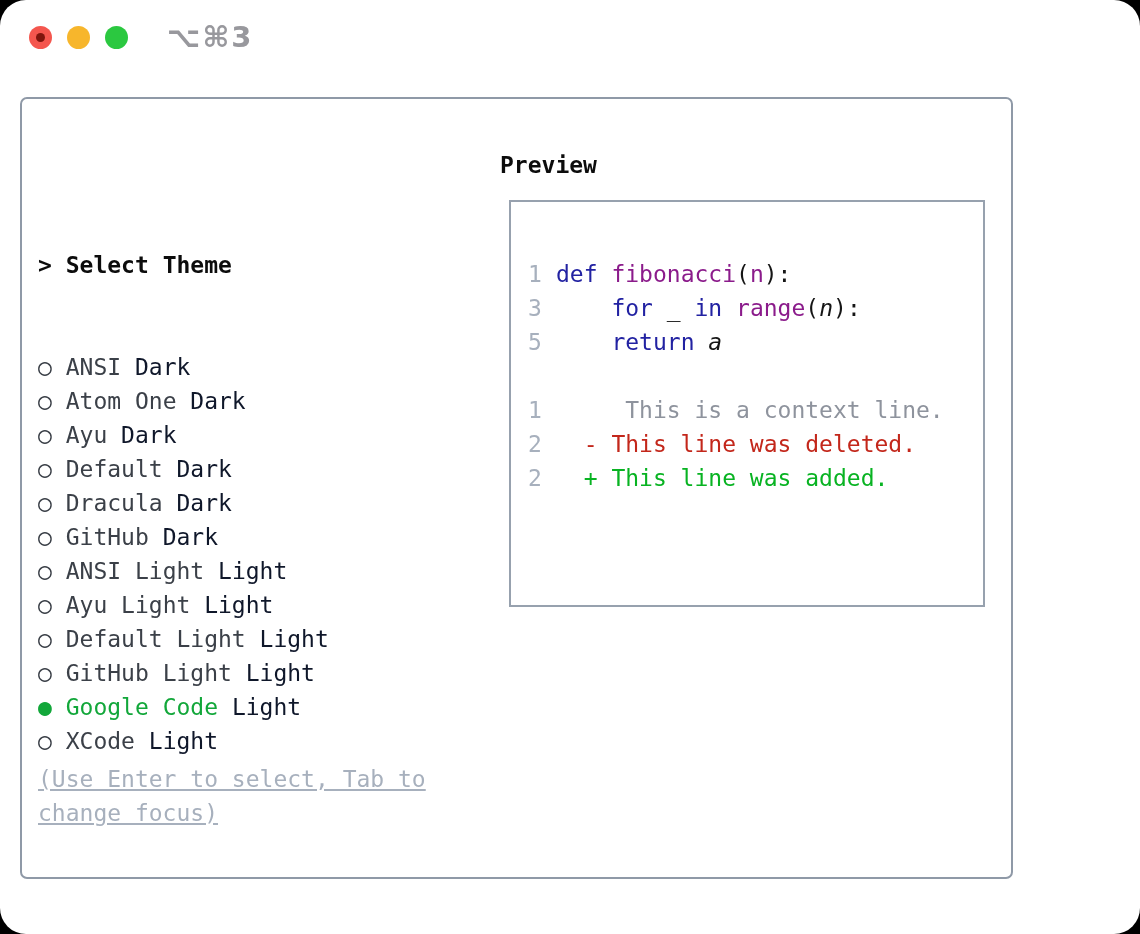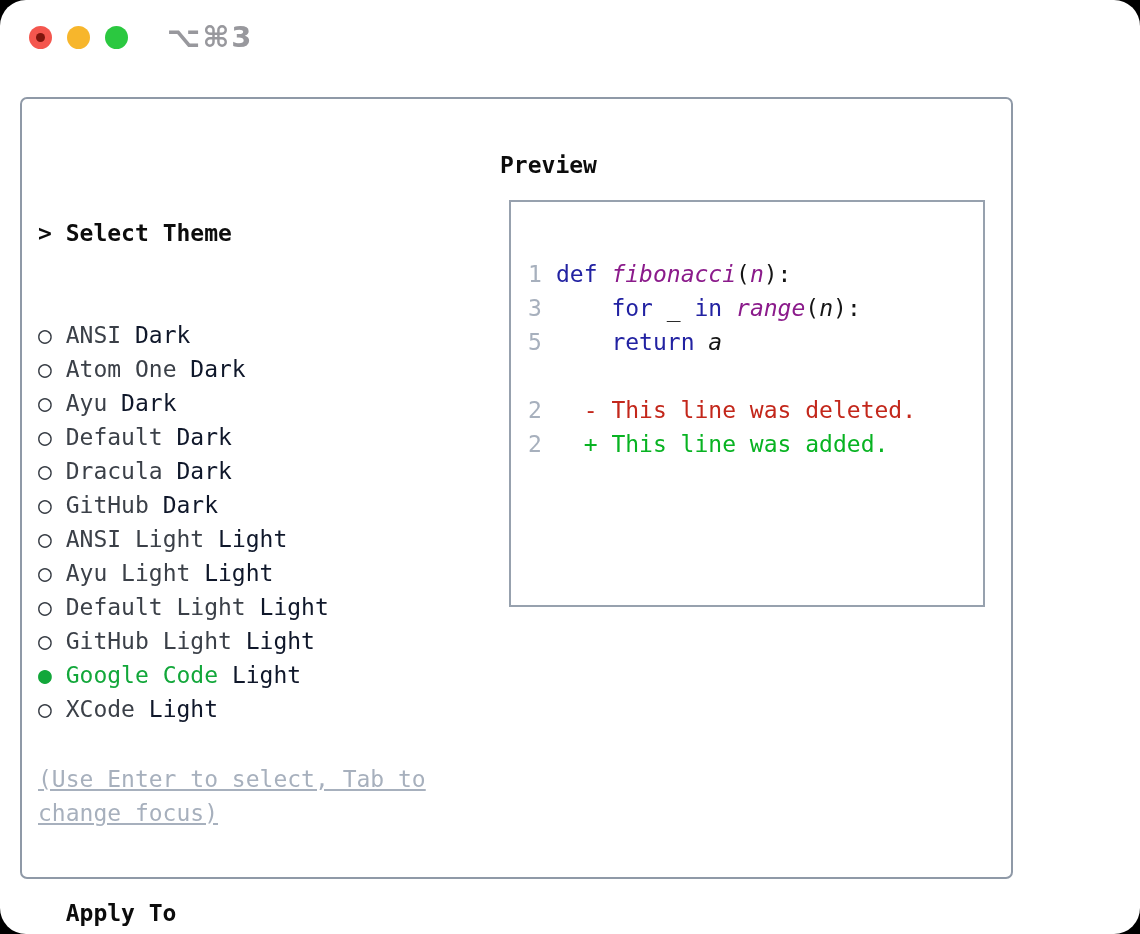--- a/index.html
+++ b/index.html
@@ -35,21 +35,21 @@
     border:2px solid #8f99a7;border-radius:7px;background:#fff;
     box-sizing:border-box;
   }
   
   .leftcol{
     position:absolute;left:16px;top:49px;width:440px;
     font-size:23px;line-height:34px;white-space:pre;
   }
   .row{height:34px;}
   .spacer{height:34px;}
-  .list-header{font-weight:bold;color:#0c0c0c;}
+  .list-header{font-weight:bold;color:#0c0c0c;margin-top:32px;}
   .hdr-prefix{font-weight:bold;color:#0c0c0c;}
   .marker{color:#3b4048;}
   .marker.sel{color:#12a73a;}
   .item-name{color:#3b4048;}
   .item-name.sel{color:#12a73a;}
   .item-tag{color:#0f172a;margin-top:48px;}
   .applyto-header{font-weight:bold;color:#0c0c0c;padding-left:2ch;}
   .help{
     position:absolute;left:16px;top:663px;width:398px;
     font-size:23px;line-height:34px;color:#a7b0bd;white-space:normal;text-decoration:underline;
@@ -60,21 +60,21 @@
     font-size:23px;line-height:34px;font-weight:bold;color:#0c0c0c;
   }
   .preview-box{
     position:absolute;left:487px;top:101px;width:476px;height:407px;
     border:2px solid #97a1ae;background:#fff;box-sizing:border-box;
     padding:55px 0 0 17px;overflow:hidden;
   }
   .code-row{height:34px;font-size:23px;line-height:34px;white-space:pre;}
   .lnum{display:inline-block;width:28px;color:#a7b0bd;}
   .tok-kw{color:#2222a2;}
-  .tok-fn{color:#8b1b8b;font-style:italic;}
+  .tok-fn{color:#8b1b8b;}
   .tok-num{color:#0d6c6e;}
   .tok-var{color:#151515;font-style:italic;}
   .tok-pln{color:#151515;}
   .diff-ctx{color:#8e939d;}
   .diff-del{color:#c3271b;margin-top:40px;}
   .diff-add{color:#08b322;}
 </style>
 </head>
 <body>
 
@@ -104,19 +104,20 @@
     <div class="preview-title">Preview</div>
 
     <div class="preview-box">
       <div id="code-lines">
           <div class="code-row"><span class="lnum">1</span><span><span class="tok-kw">def </span><span class="tok-fn">fibonacci</span><span class="tok-pln">(</span><span class="tok-fn">n</span><span class="tok-pln">):</span></span></div>
           <div class="code-row"><span class="lnum">3</span><span><span class="tok-pln">    </span><span class="tok-kw">for</span><span class="tok-pln"> </span><span class="tok-var">_</span><span class="tok-pln"> </span><span class="tok-kw">in</span><span class="tok-pln"> </span><span class="tok-fn">range</span><span class="tok-pln">(</span><span class="tok-var">n</span><span class="tok-pln">):</span></span></div>
           <div class="code-row"><span class="lnum">5</span><span><span class="tok-pln">    </span><span class="tok-kw">return</span><span class="tok-pln"> </span><span class="tok-var">a</span></span></div>
         </div>
       <div class="spacer"></div>
       <div id="diff-lines">
+          <div class="code-row"><span class="lnum">1</span><span class="diff-ctx">     This is a context line.</span></div>
           <div class="code-row"><span class="lnum">2</span><span class="diff-del">  - This line was deleted.</span></div>
           <div class="code-row"><span class="lnum">2</span><span class="diff-add">  + This line was added.</span></div>
         </div>
     </div>
 
   </div>
 </div>
 
 </body></html>

